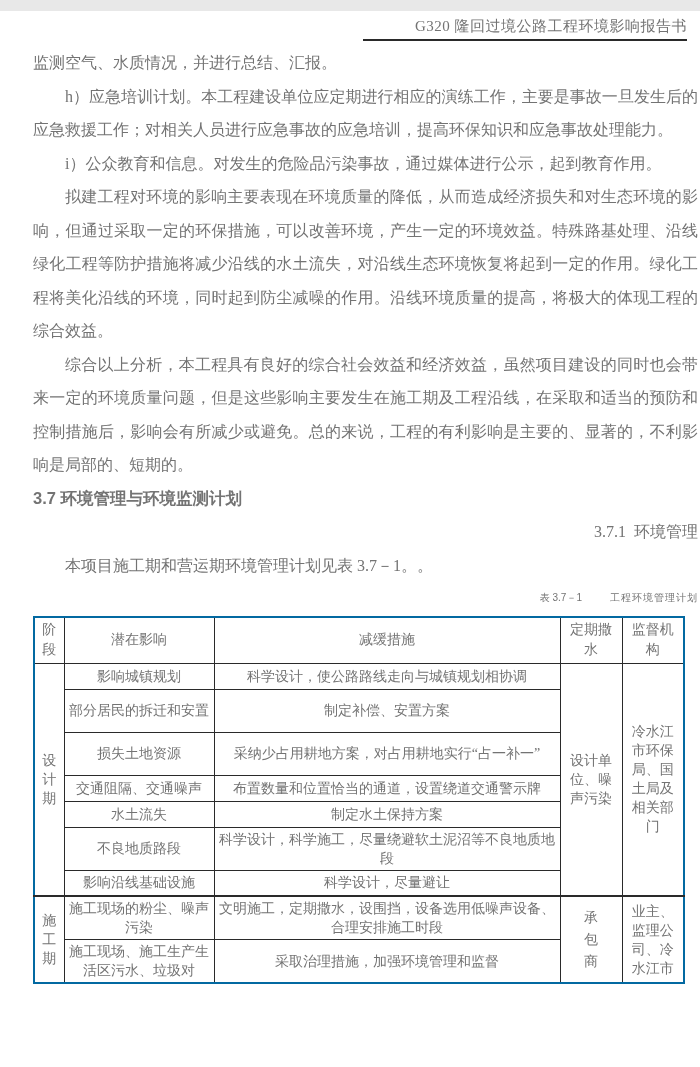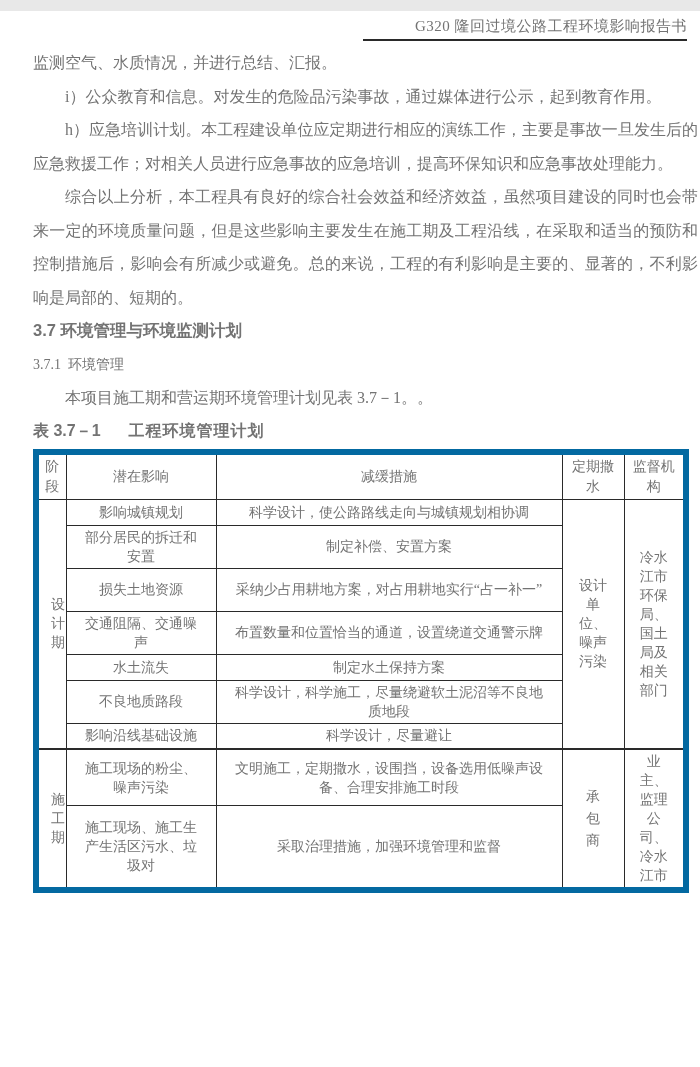--- a/index.html
+++ b/index.html
@@ -12,33 +12,33 @@
   .running-header { position: absolute; top: 5px; right: 13px; text-align: right; }
   .header-title { font-size: 15px; line-height: 21px; letter-spacing: 0.5px; }
   .header-rule { width: 324px; border-bottom: 2px solid #2a2a2a; margin-left: auto; margin-top: 2px; }
   .content { position: absolute; top: 35px; left: 33px; width: 665px; font-size: 16px; line-height: 33.5px; }
   .content p { text-align: justify; text-indent: 2em; }
   .p-noindent { text-indent: 0 !important; }
   h2 {
     font-size: 16.5px; font-weight: 700; line-height: 33.5px;
     font-family: "Liberation Sans", "DejaVu Sans", sans-serif;
   }
-  h3 { font-size: 14px; font-weight: 400; line-height: 33.5px; white-space: pre-wrap; }
+  h3 { font-size: 16px; font-weight: 400; line-height: 33.5px; white-space: pre-wrap; text-align: right; }
   .table-caption {
-    text-align: left; font-weight: 700; font-size: 16px; line-height: 30px;
+    text-align: right; font-weight: 400; font-size: 10px; line-height: 30px;
     font-family: "Liberation Sans", "DejaVu Sans", sans-serif; margin-top: 1px;
   }
   .cap-title { margin-left: 28px; letter-spacing: 1px; }
   table.mgmt {
     border-collapse: collapse; width: 650px; margin-top: 3px;
-    font-size: 14px; table-layout: fixed; border: 6px solid #0369a1;
+    font-size: 14px; table-layout: fixed; border: 2px solid #0369a1;
   }
   table.mgmt th, table.mgmt td {
     border: 1px solid #2a2a2a; text-align: center; vertical-align: middle;
-    word-break: break-all; font-weight: 400; line-height: 19px; padding: 2px 12px;
+    word-break: break-all; font-weight: 400; line-height: 19px; padding: 2px 4px;
   }
   table.mgmt th { line-height: 20px; padding: 2px 3px; height: 46px; }
   td.cell-impact { padding: 2px 10px; }
   td.cell-measure { padding: 2px 8px; }
   td.cell-impl, td.cell-sup { padding: 2px 9px; }
   tr.r1 { height: 26px; }
   tr.r2 { height: 43px; }
   tr.group-start td { border-top: 2px solid #2a2a2a; }
   .vtext { display: inline-block; width: 1.1em; word-break: break-all; line-height: 22px; }
   .stage-cell { line-height: 24px; }
@@ -49,22 +49,23 @@
 
 <div class="page">
 
   <div class="running-header">
     <div class="header-title">G320 隆回过境公路工程环境影响报告书</div>
     <div class="header-rule"></div>
   </div>
 
   <div class="content">
     <p class="p-noindent">监测空气、水质情况，并进行总结、汇报。</p>
+    <p>h）应急培训计划。本工程建设单位应定期进行相应的演练工作，主要是事故一旦发生后的应急救援工作；对相关人员进行应急事故的应急培训，提高环保知识和应急事故处理能力。</p>
     <p>i）公众教育和信息。对发生的危险品污染事故，通过媒体进行公示，起到教育作用。</p>
-    <p>h）应急培训计划。本工程建设单位应定期进行相应的演练工作，主要是事故一旦发生后的应急救援工作；对相关人员进行应急事故的应急培训，提高环保知识和应急事故处理能力。</p>
+    <p>拟建工程对环境的影响主要表现在环境质量的降低，从而造成经济损失和对生态环境的影响，但通过采取一定的环保措施，可以改善环境，产生一定的环境效益。特殊路基处理、沿线绿化工程等防护措施将减少沿线的水土流失，对沿线生态环境恢复将起到一定的作用。绿化工程将美化沿线的环境，同时起到防尘减噪的作用。沿线环境质量的提高，将极大的体现工程的综合效益。</p>
     <p>综合以上分析，本工程具有良好的综合社会效益和经济效益，虽然项目建设的同时也会带来一定的环境质量问题，但是这些影响主要发生在施工期及工程沿线，在采取和适当的预防和控制措施后，影响会有所减少或避免。总的来说，工程的有利影响是主要的、显著的，不利影响是局部的、短期的。</p>
     <h2>3.7 环境管理与环境监测计划</h2>
     <h3>3.7.1  环境管理</h3>
     <p>本项目施工期和营运期环境管理计划见表 3.7－1。。</p>
 
     <div class="table-caption">
       <span>表 3.7－1</span><span class="cap-title">工程环境管理计划</span>
     </div>
 
     <table class="mgmt">

